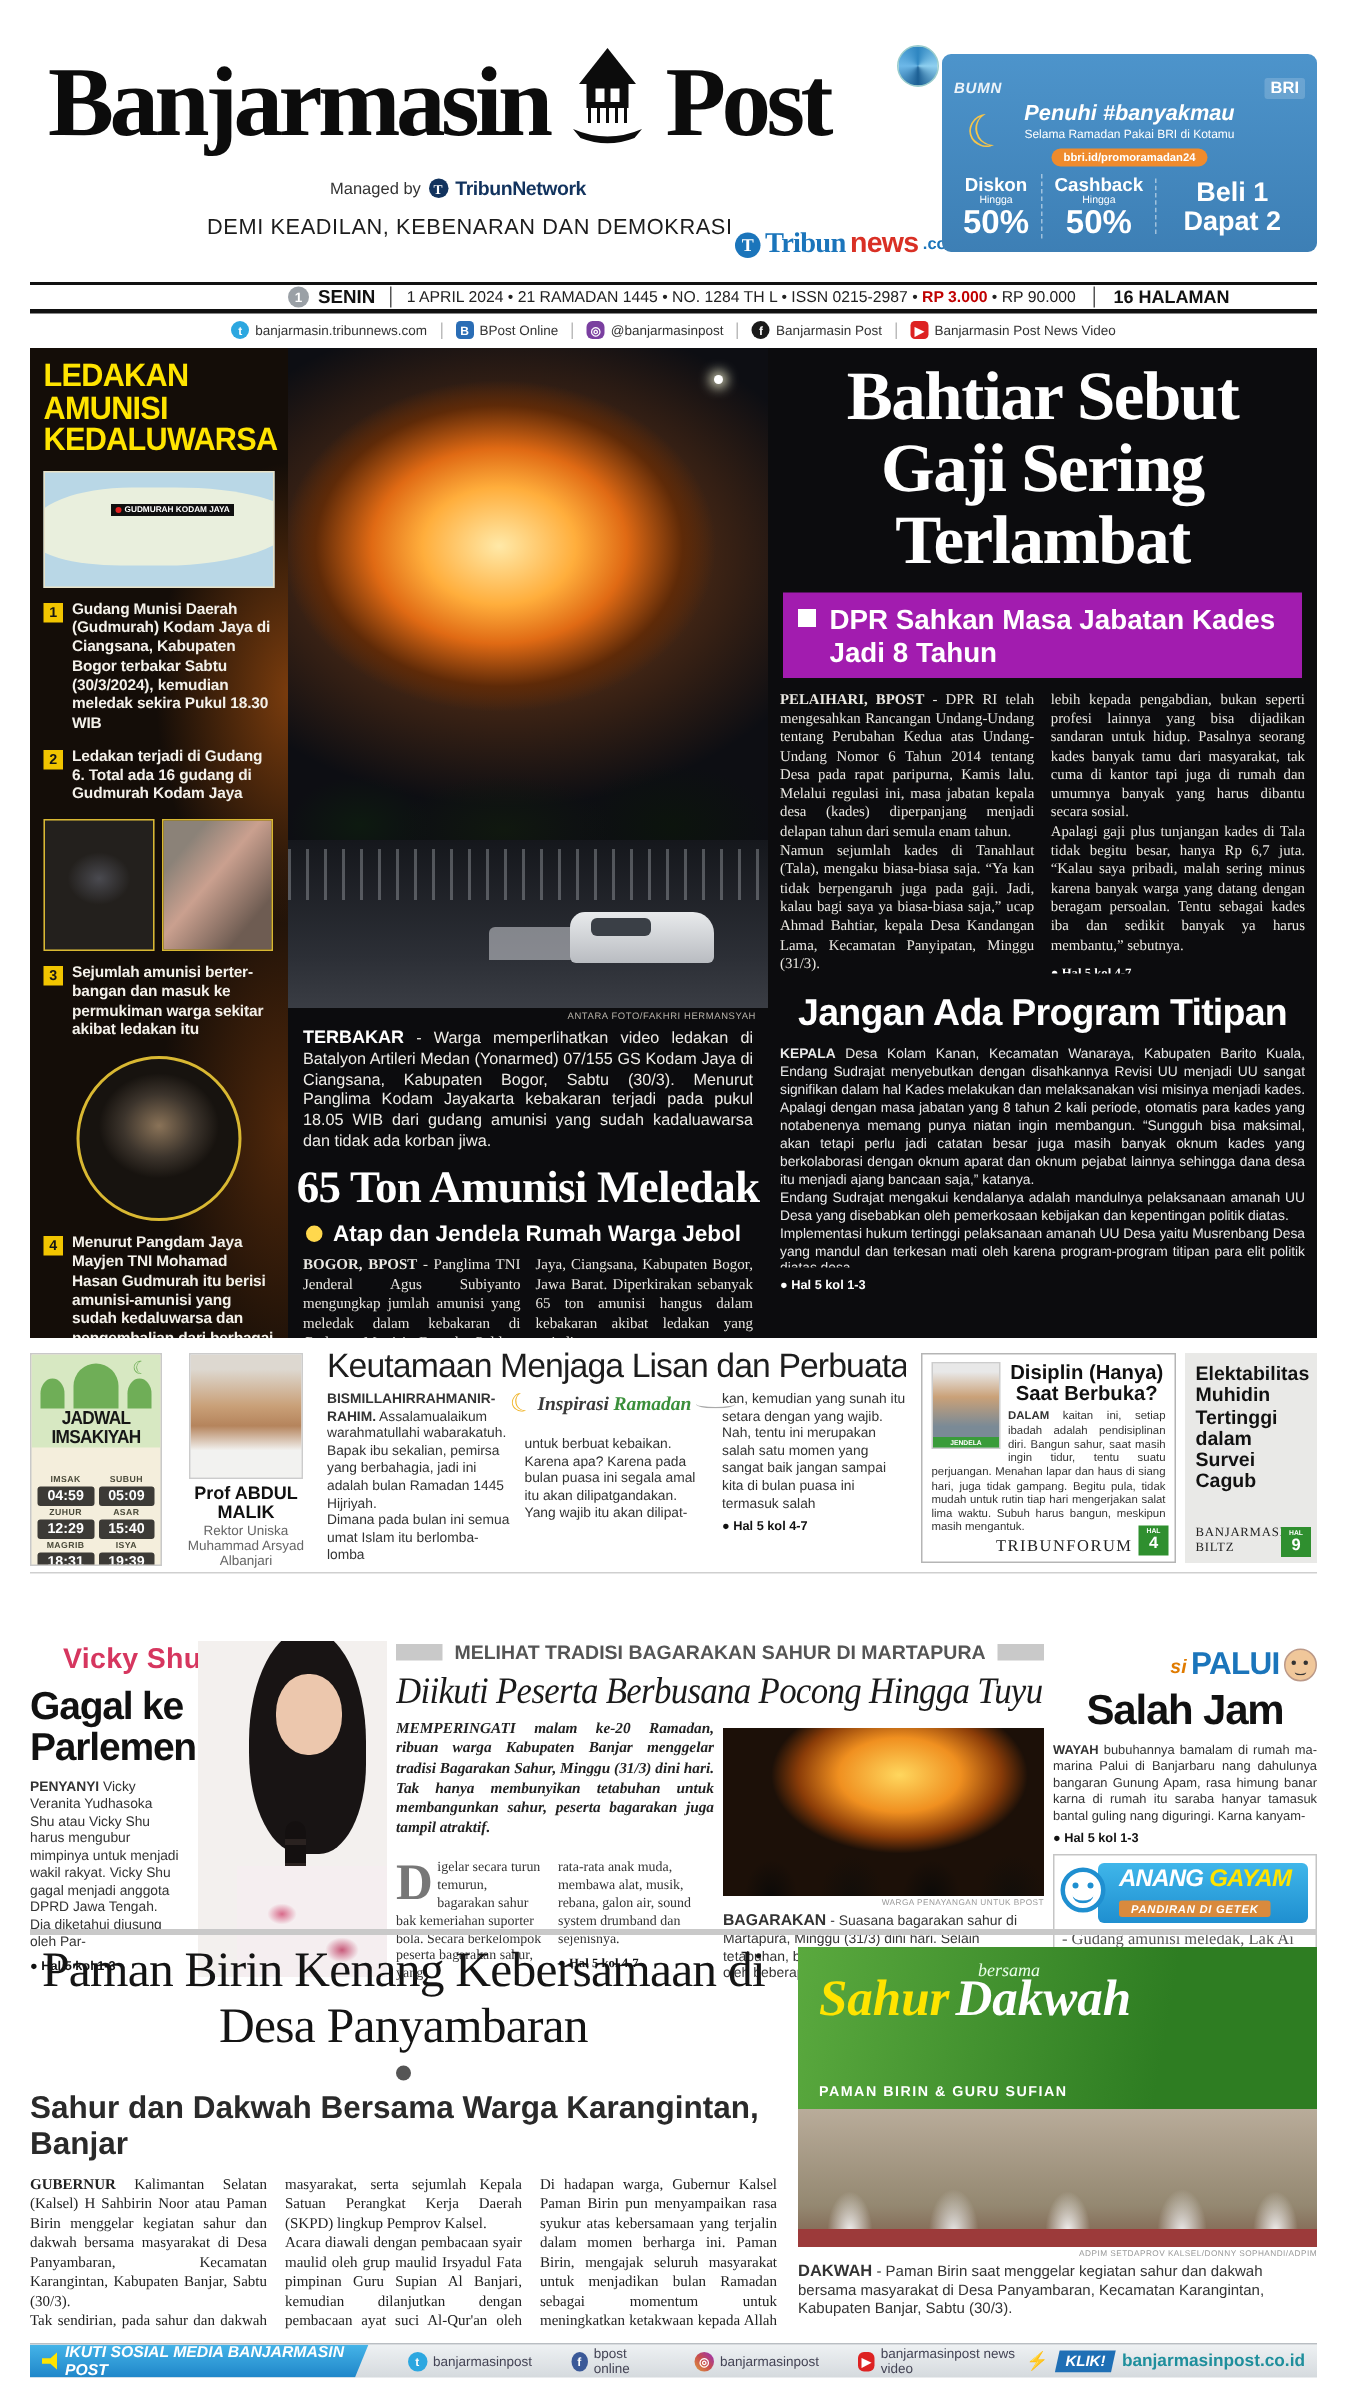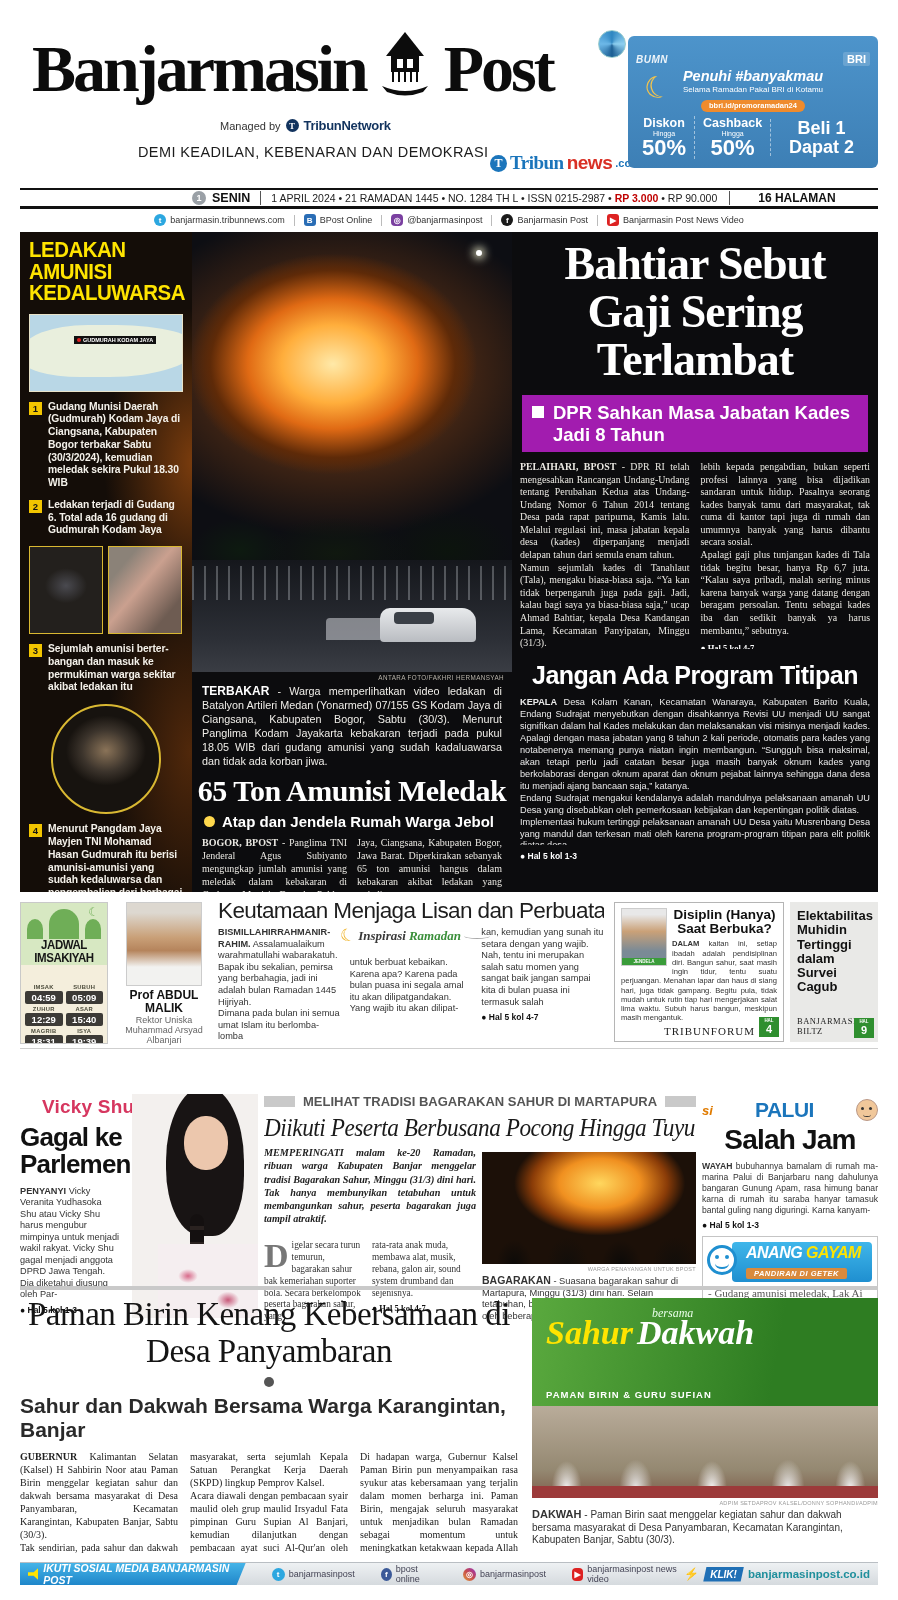--- a/index.html
+++ b/index.html
@@ -48,21 +48,21 @@
 
   
   .dateline{position:absolute;left:20px;top:188px;width:858px;height:21px;border-top:2px solid #111;border-bottom:3px solid #111;
       display:flex;align-items:center;font-size:11.5px;box-sizing:border-box;}
   .day-badge{width:14px;height:14px;border-radius:50%;background:#9aa0a6;color:#fff;font-size:9px;font-weight:bold;
       display:flex;align-items:center;justify-content:center;margin-left:172px;}
   .day-name{font-weight:bold;font-size:12.5px;margin:0 10px 0 6px;}
   .dl-sep{width:1px;height:14px;background:#555;margin-right:10px;}
   .dl-info{color:#222;font-size:10.5px;}
   .dl-red{color:#c00000;font-weight:bold;}
-  .dl-pages{font-weight:bold;font-size:12px;margin-left:12px;padding-left:28px;border-left:1px solid #555;}
+  .dl-pages{font-weight:bold;font-size:12px;margin-left:12px;padding-left:12px;border-left:1px solid #555;}
 
   
   .social-row{position:absolute;left:20px;top:212px;width:858px;height:16px;display:flex;justify-content:center;
       align-items:center;gap:9px;font-size:9px;color:#333;}
   .soc-item{display:flex;align-items:center;gap:4px;}
   .soc-div{width:1px;height:11px;background:#bbb;}
   .mini-ic{width:12px;height:12px;border-radius:3px;color:#fff;font-size:8px;font-weight:bold;
       display:flex;align-items:center;justify-content:center;}
 
   
@@ -200,21 +200,21 @@
   .bg-photo{position:absolute;right:0;top:58px;width:214px;height:112px;overflow:hidden;
       background:radial-gradient(90px 55px at 55% 28%,#ffd75e,#f09020 45%,#8a3c08 75%,#1c1008 95%),#1a120a;}
   .bg-crowd{position:absolute;left:0;bottom:0;width:100%;height:36px;
       background:radial-gradient(22px 30px at 15% 100%,#0c0a08,transparent 80%),radial-gradient(26px 34px at 40% 100%,#120e0a,transparent 80%),
                  radial-gradient(24px 30px at 65% 100%,#0c0a08,transparent 80%),radial-gradient(28px 34px at 90% 100%,#120e0a,transparent 80%);}
   .bg-pcredit{position:absolute;right:0;top:172px;width:214px;text-align:right;font-size:5.5px;color:#999;letter-spacing:.3px;}
   .bg-caption{position:absolute;right:0;top:180px;width:214px;font-size:9.3px;line-height:1.25;color:#333;}
   .bg-caption b{font-size:10.5px;}
   .jchip-dark{color:#111;}
   .palui{position:absolute;left:682px;top:0;width:176px;height:230px;overflow:hidden;}
-  .p-logo{display:flex;align-items:center;justify-content:space-between;gap:3px;margin-top:4px;}
+  .p-logo{display:flex;align-items:center;justify-content:flex-end;gap:3px;margin-top:4px;}
   .p-si{color:#e07b00;font-weight:bold;font-style:italic;font-size:13px;}
   .p-palui{color:#1b75bb;font-weight:bold;font-size:21px;letter-spacing:-.5px;}
   .p-face{width:20px;height:20px;border-radius:50%;background:#f0c79a;border:1px solid #b98;position:relative;}
   .p-face:before{content:"";position:absolute;left:4px;top:7px;width:3px;height:3px;border-radius:50%;background:#333;box-shadow:8px 0 0 #333;}
   .p-face:after{content:"";position:absolute;left:6px;top:12px;width:8px;height:4px;border-bottom:1.5px solid #333;border-radius:50%;}
   .p-h{font-weight:bold;font-size:28px;text-align:center;letter-spacing:-.8px;margin-top:2px;}
   .p-body{font-size:8.6px;line-height:1.27;color:#333;text-align:justify;margin-top:5px;}
   .anang{border:1px solid #c5c5c5;margin-top:6px;padding:5px 5px 4px 5px;position:relative;}
   .an-banner{margin-left:24px;background:linear-gradient(#3fb6ea,#1f8fd0);border-radius:4px;padding:2px 6px 2px 14px;}
   .an-row1{font-style:italic;font-weight:bold;font-size:16px;letter-spacing:-.5px;}

